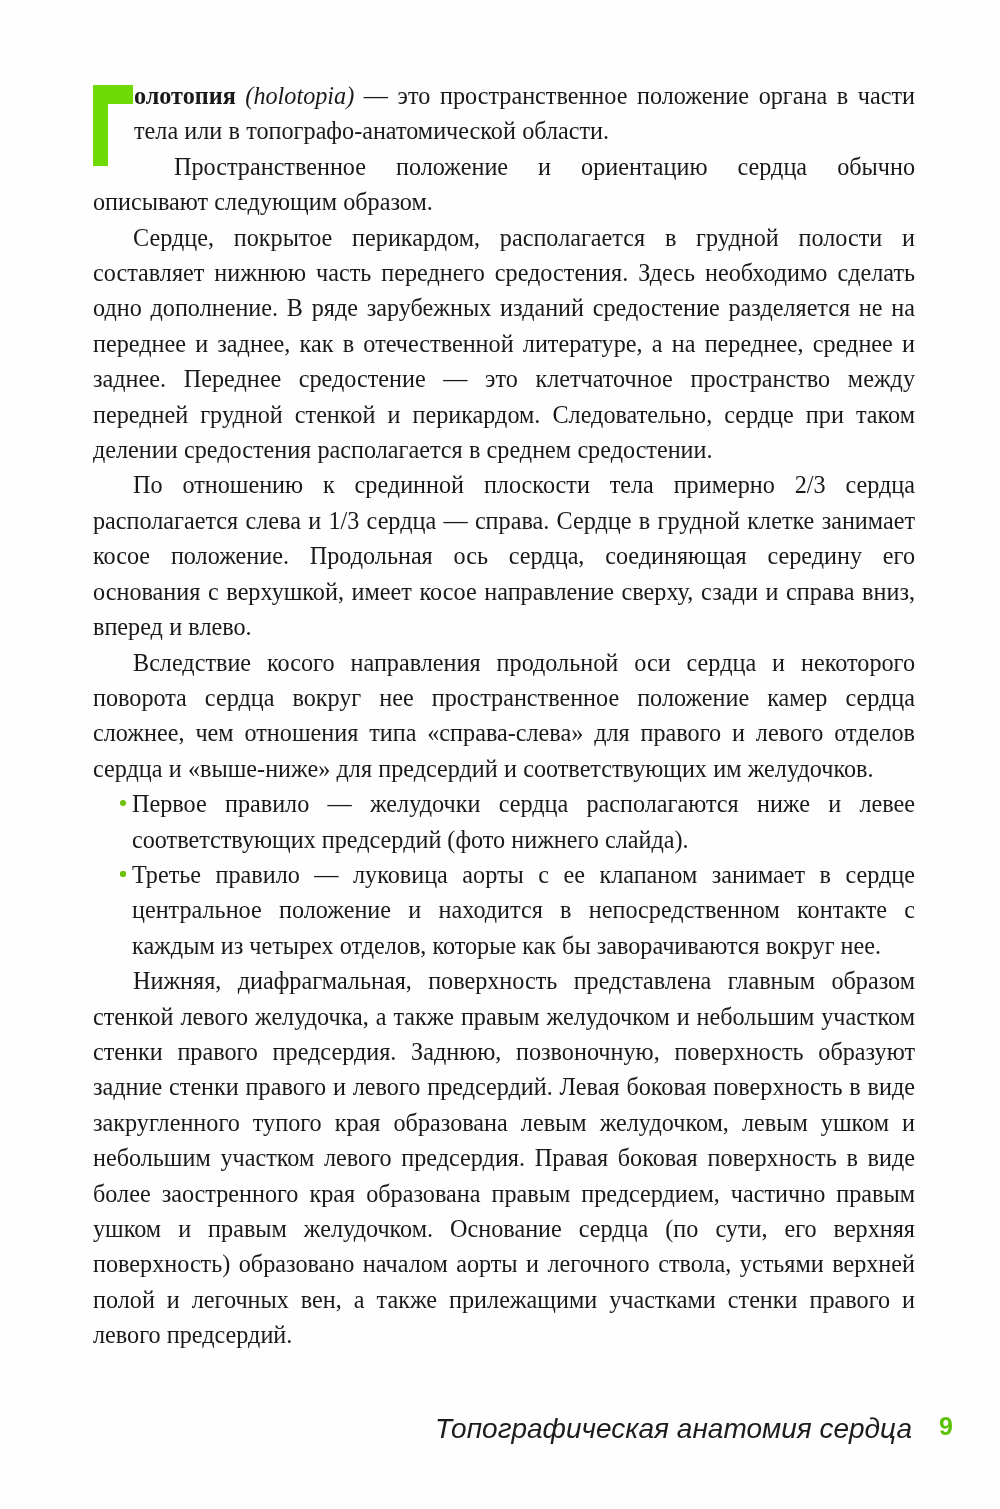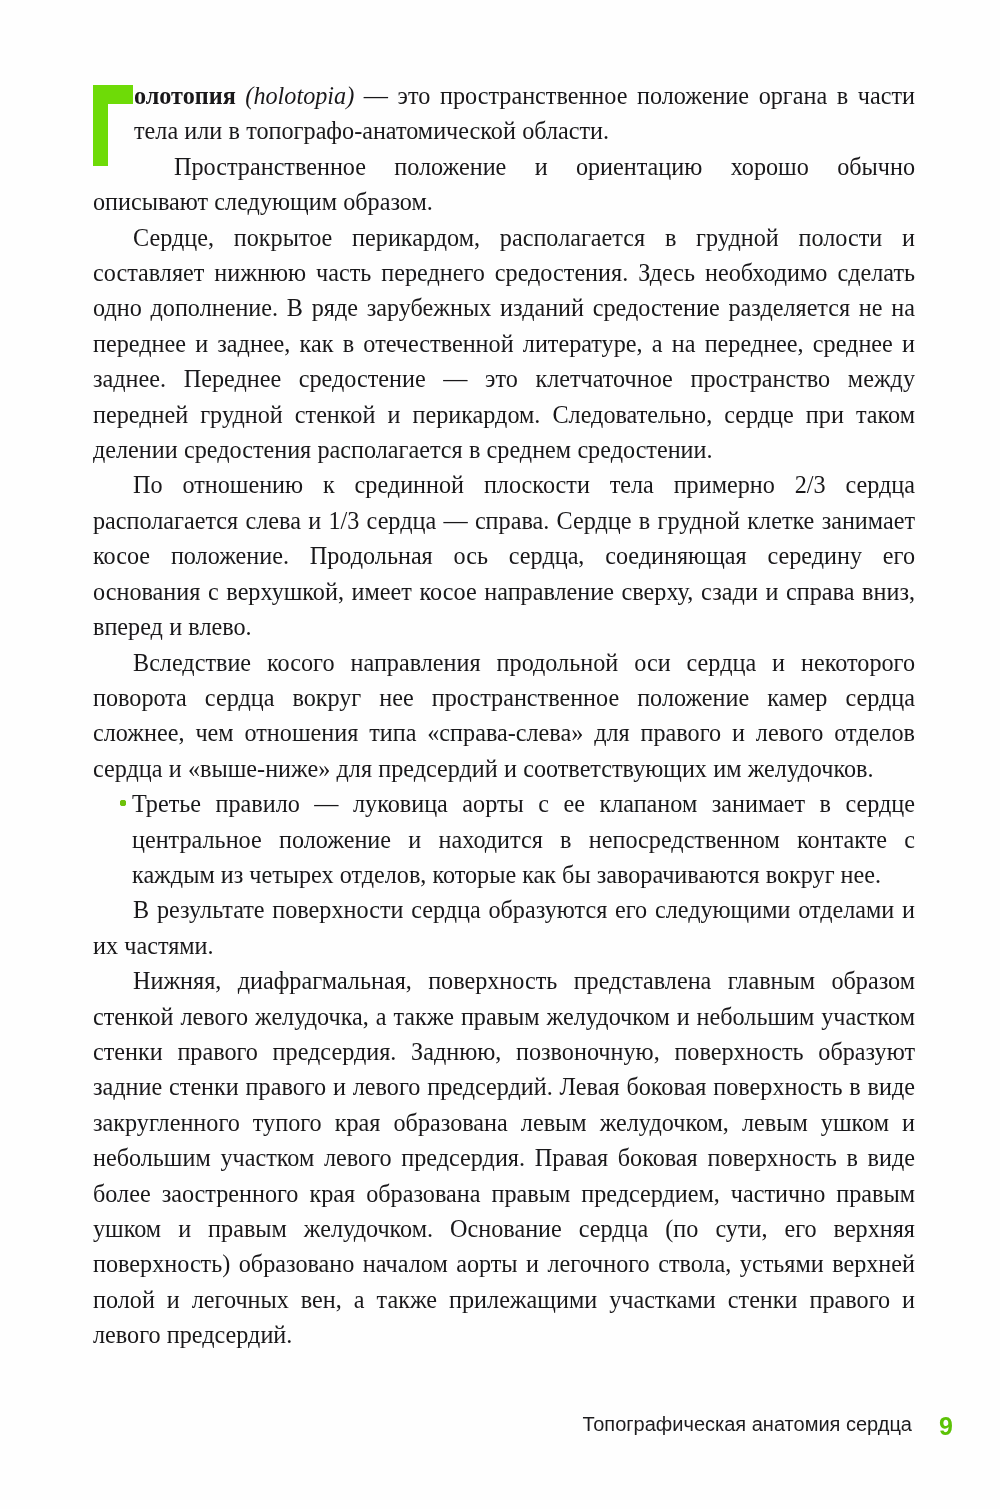--- a/index.html
+++ b/index.html
@@ -110,23 +110,24 @@
     left: 0;
     top: 1413px;
     width: 1000px;
     height: 40px;
   }
   .footer .ftitle {
     position: absolute;
     right: 88px;
     top: 0;
     font-family: "Liberation Sans", "DejaVu Sans", sans-serif;
-    font-size: 20px;
+    font-size: 28px;
     color: #1c1b1d;
     white-space: nowrap;
+    font-style: italic;
   }
   .footer .fpage {
     position: absolute;
     right: 47px;
     top: -1px;
     font-family: "Liberation Sans", "DejaVu Sans", sans-serif;
     font-size: 25px;
     font-weight: bold;
     color: #5cc206;
   }
@@ -137,44 +138,44 @@
 <div id="page">
 
   <div class="col">
 
     <div class="dropwrap">
       <div class="dropcap" aria-label="Г">
         <span class="arm"></span>
         <span class="stem"></span>
       </div>
       <p class="para noind"><span class="b">олотопия</span> <span class="i">(holotopia)</span><span> — это пространственное положение органа в части тела или в топографо-анатомической области.</span></p>
-      <p class="para">Пространственное положение и ориентацию хорошо обычно описывают следующим образом.</p>
+      <p class="para">Пространственное положение и ориентацию сердца обычно описывают следующим образом.</p>
     </div>
 
     <p class="para">Сердце, покрытое перикардом, располагается в грудной полости и составляет нижнюю часть переднего средостения. Здесь необходимо сделать одно дополнение. В ряде зарубежных изданий средостение разделяется не на переднее и заднее, как в отечественной литературе, а на переднее, среднее и заднее. Переднее средостение — это клетчаточное пространство между передней грудной стенкой и перикардом. Следовательно, сердце при таком делении средостения располагается в среднем средостении.</p>
 
     <p class="para">По отношению к срединной плоскости тела примерно 2/3 сердца располагается слева и 1/3 сердца — справа. Сердце в грудной клетке занимает косое положение. Продольная ось сердца, соединяющая середину его основания с верхушкой, имеет косое направление сверху, сзади и справа вниз, вперед и влево.</p>
 
     <p class="para">Вследствие косого направления продольной оси сердца и некоторого поворота сердца вокруг нее пространственное положение камер сердца сложнее, чем отношения типа «справа-слева» для правого и левого отделов сердца и «выше-ниже» для предсердий и соответствующих им желудочков.</p>
 
 
     <ul class="rules">
       <li>
         <span class="dot"></span>
+        <span>Первое правило — желудочки сердца располагаются ниже и левее соответствующих предсердий (фото нижнего слайда).</span>
       </li>
       <li>
         <span class="dot"></span>
       </li>
       <li>
         <span class="dot"></span>
         <span>Третье правило — луковица аорты с ее клапаном занимает в сердце центральное положение и находится в непосредственном контакте с каждым из четырех отделов, которые как бы заворачиваются вокруг нее.</span>
       </li>
     </ul>
 
-    <p class="para">В результате поверхности сердца образуются его следующими отделами и их частями.</p>
 
 
     <p class="para">Нижняя, диафрагмальная, поверхность представлена главным образом стенкой левого желудочка, а также правым желудочком и небольшим участком стенки правого предсердия. Заднюю, позвоночную, поверхность образуют задние стенки правого и левого предсердий. Левая боковая поверхность в виде закругленного тупого края образована левым желудочком, левым ушком и небольшим участком левого предсердия. Правая боковая поверхность в виде более заостренного края образована правым предсердием, частично правым ушком и правым желудочком. Основание сердца (по сути, его верхняя поверхность) образовано началом аорты и легочного ствола, устьями верхней полой и легочных вен, а также прилежащими участками стенки правого и левого предсердий.</p>
 
   </div>
 
   <div class="footer">
     <span class="ftitle">Топографическая анатомия сердца</span>
     <span class="fpage">9</span>
   </div>

